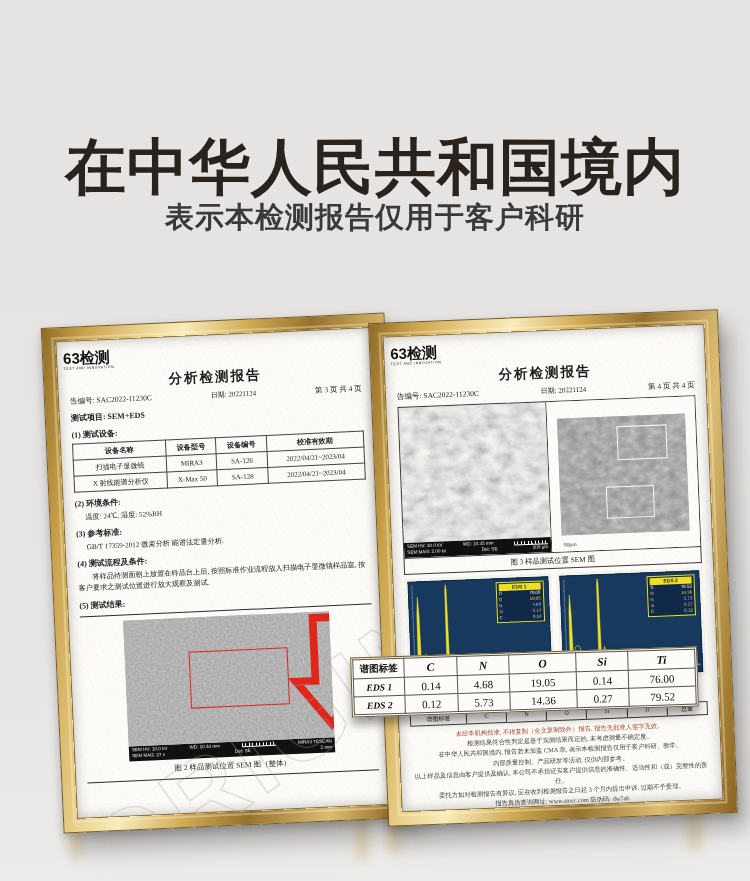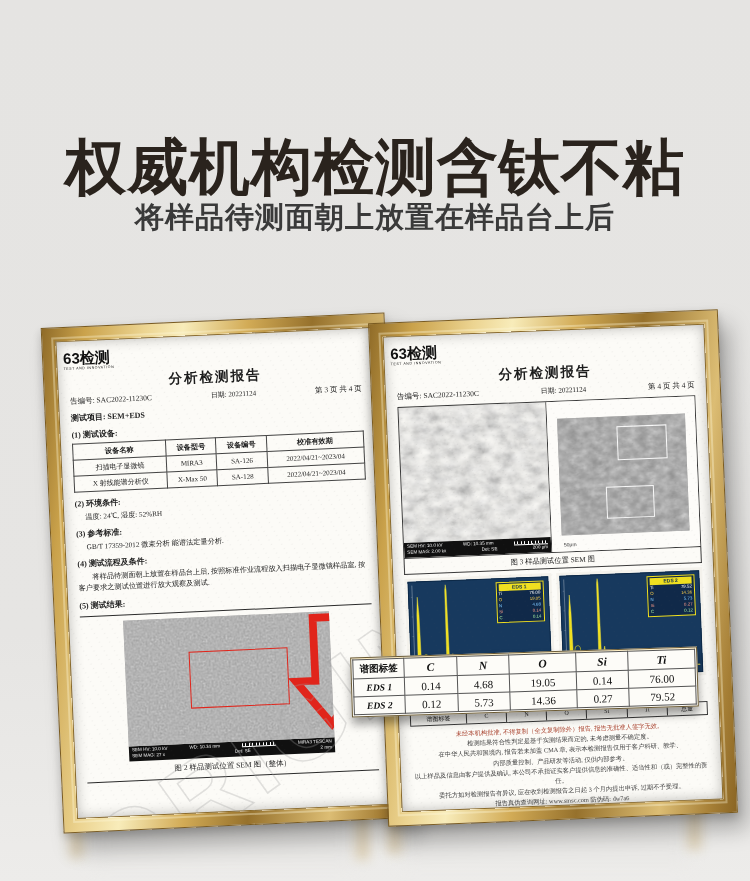--- a/index.html
+++ b/index.html
@@ -164,22 +164,22 @@
       <feColorMatrix type="saturate" values="0"></feColorMatrix>
       <feComponentTransfer>
           <feFuncR type="linear" slope="0.6" intercept="0.28"></feFuncR>
           <feFuncG type="linear" slope="0.6" intercept="0.28"></feFuncG>
           <feFuncB type="linear" slope="0.6" intercept="0.28"></feFuncB>
         </feComponentTransfer>
       </filter>
   </defs>
 </svg>
 
-<h1 class="headline">权威机构检测含钛不粘</h1>
-<div class="subtitle">将样品待测面朝上放置在样品台上后</div>
+<h1 class="headline">在中华人民共和国境内</h1>
+<div class="subtitle">表示本检测报告仅用于客户科研</div>
 
 <div class="refl refl1"></div>
 <div class="refl refl2"></div>
 <div class="refl-g rg1"></div>
 <div class="refl-g rg2"></div>
 <div class="refl-g rg3"></div>
 <div class="refl-g rg4"></div>
 
 <div class="frame frame-left">
   <div class="paper">

